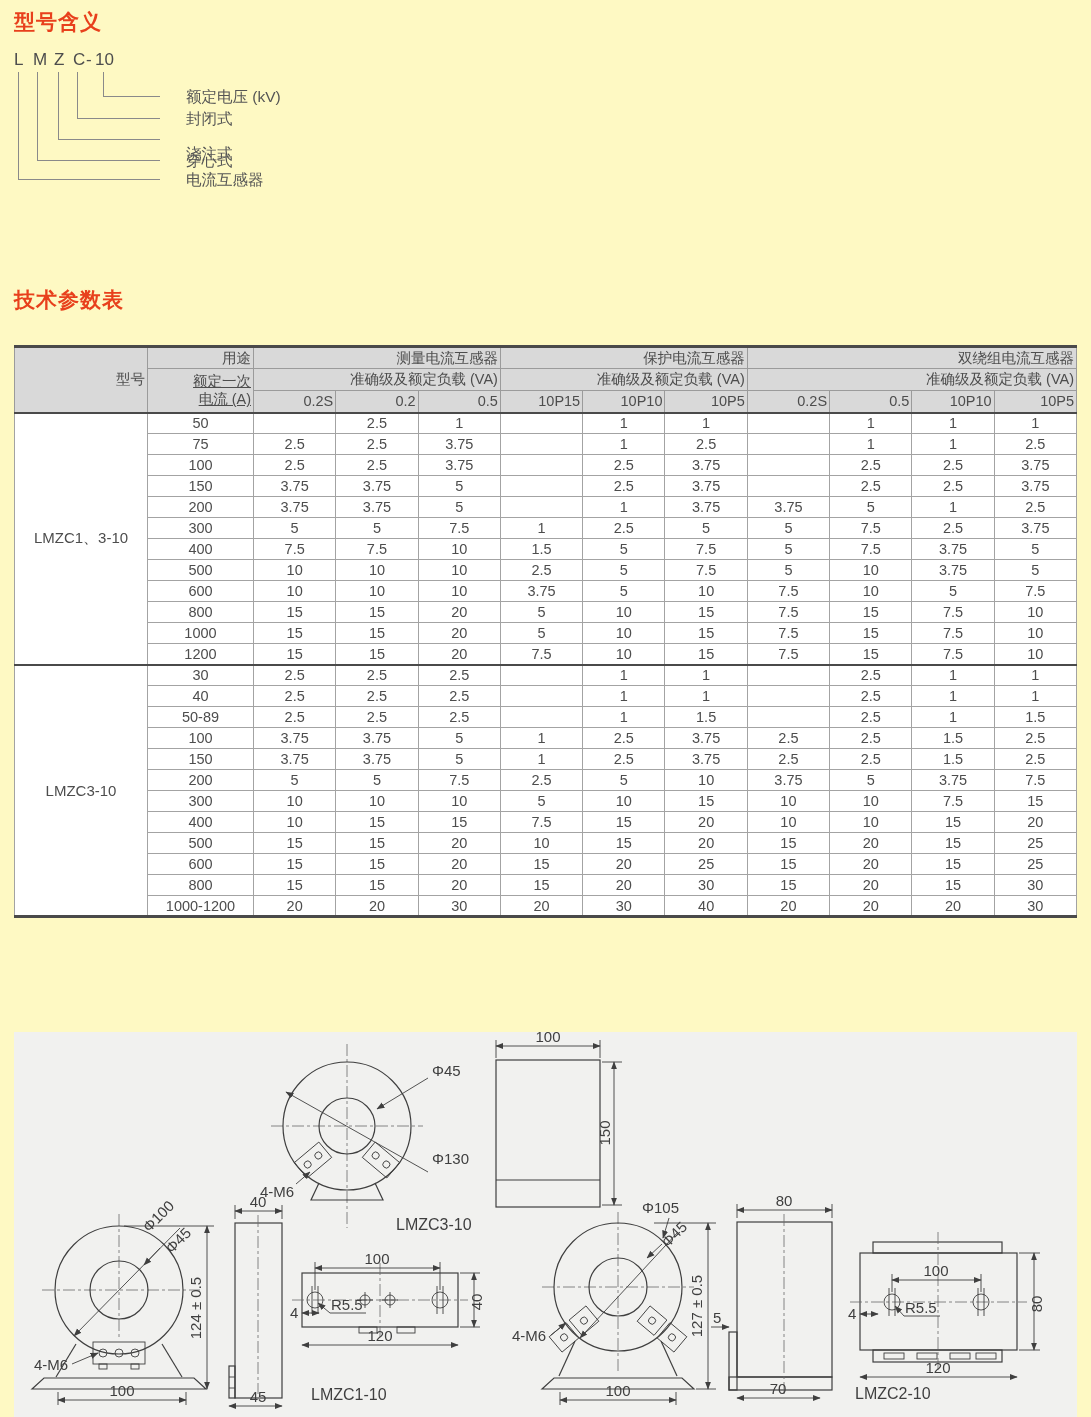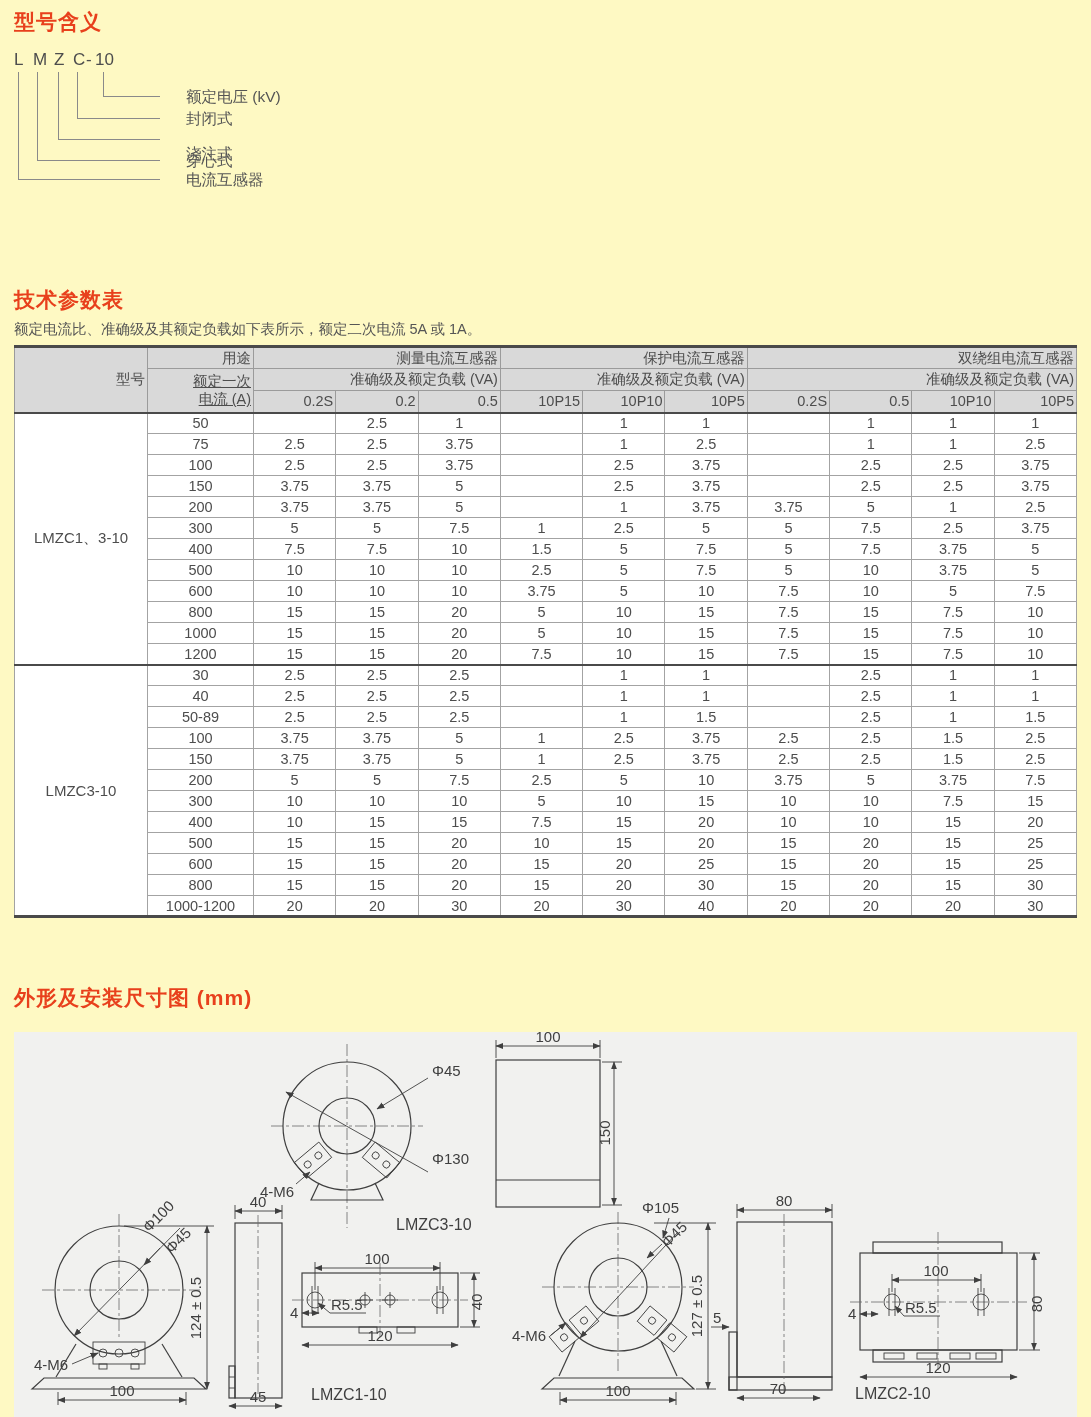--- a/index.html
+++ b/index.html
@@ -59,21 +59,20 @@
     <div class="branch" style="left:18px;  width:142px; height:108px;"></div>
 
     <span class="branch-label" style="top:41px">额定电压 (kV)</span>
     <span class="branch-label" style="top:63px">封闭式</span>
     <span class="branch-label" style="top:98px">浇注式</span>
     <span class="branch-label" style="top:105px">穿心式</span>
     <span class="branch-label" style="top:124px">电流互感器</span>
   </div>
 
   <h2 id="title2" class="red-title">技术参数表</h2>
-  <p class="intro">额定电流比、准确级及其额定负载如下表所示，额定二次电流 5A 或 1A。</p>
 
   <table class="param-table">
     <colgroup>
         <col style="width:133px">
         <col style="width:106px">
         <col>
         <col>
         <col>
         <col>
         <col>
@@ -422,21 +421,20 @@
           <td>30</td>
           <td>40</td>
           <td>20</td>
           <td>20</td>
           <td>20</td>
           <td>30</td>
         </tr>
       </tbody>
   </table>
 
-  <h2 id="title3" class="red-title">外形及安装尺寸图 (mm)</h2>
 
   <div class="drawing-panel">
     <svg width="1063" height="385" viewBox="0 0 1063 385">
       <defs>
         <marker id="arr" viewBox="0 0 12 12" refX="11" refY="6" markerWidth="9" markerHeight="9" orient="auto-start-reverse">
           <path d="M0,1.5 L12,6 L0,10.5 z" fill="#3f3f3f"></path>
         </marker>
       </defs>
 
       <g>

